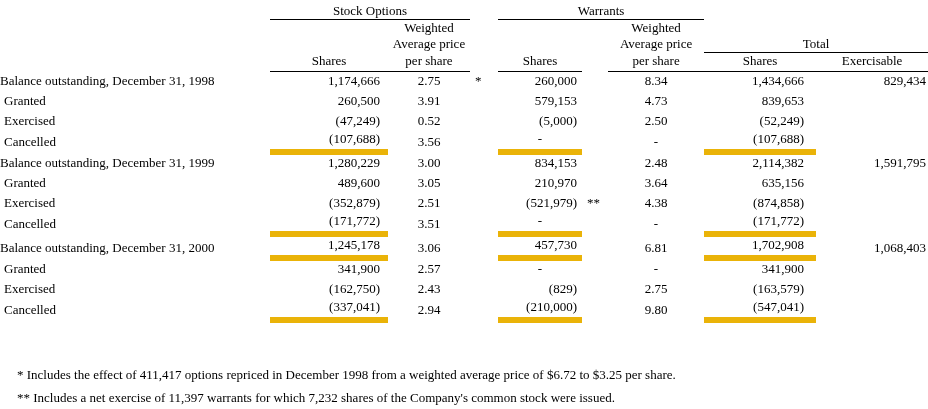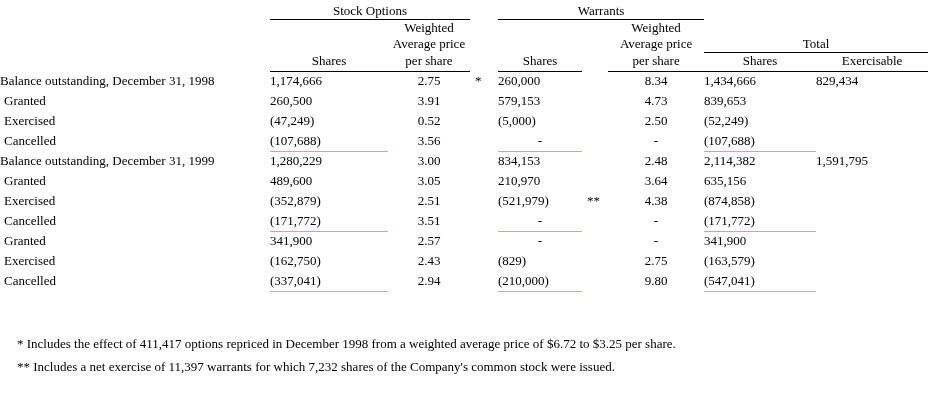--- a/index.html
+++ b/index.html
@@ -25,28 +25,28 @@
   }
   thead td { text-align: center; margin-top: 41px; }
   tr.h1 td { height: 17px; }
   tr.h2 td { height: 15px; }
   tr.h3 td { height: 15px; }
   tr.h4 td { height: 19px; padding-bottom: 2px; }
   .rule-b { border-bottom: 1px solid #000; }
   tbody td { height: 20px; padding-bottom: 2px; }
   .label { text-align: left; }
   .indent { padding-left: 4px; }
-  .num { text-align: left; }
+  .num { text-align: right; }
   .so-shares { padding-right: 8px; }
   .w-shares { padding-right: 5px; margin-top: 20px; }
   .total-shares { padding-right: 12px; }
   .exercisable { padding-right: 2px; }
   .price { text-align: center; }
   .marker { text-align: left; padding-left: 5px; }
-  .rule-s { border-bottom: 1px solid #eab308; font-family: Liberation Serif, serif; }
+  .rule-s { border-bottom: 6px solid #eab308; font-family: Liberation Serif, serif; }
   .rule-d { border-bottom: 3px double #000; }
   .dash { text-align: center; padding-right: 0; }
   .footnotes { margin-top: 40px; padding-left: 17px; }
   .footnote { line-height: 23px; }
 </style>
 </head>
 <body>
 
 <div>
   <table class="fin">
@@ -186,20 +186,31 @@
     <td class="num so-shares rule-s">(171,772)</td>
     <td class="price">3.51</td>
     <td class="marker"></td>
     <td class="num w-shares dash rule-s">-</td>
     <td class="marker"></td>
     <td class="price dash">-</td>
     <td class="num total-shares rule-s">(171,772)</td>
     <td class="num exercisable"></td>
   </tr>
         <tr>
+    <td class="label">Balance outstanding, December 31, 2000</td>
+    <td class="num so-shares rule-s">1,245,178</td>
+    <td class="price">3.06</td>
+    <td class="marker"></td>
+    <td class="num w-shares rule-s">457,730</td>
+    <td class="marker"></td>
+    <td class="price">6.81</td>
+    <td class="num total-shares rule-s">1,702,908</td>
+    <td class="num exercisable">1,068,403</td>
+  </tr>
+        <tr>
     <td class="label indent">Granted</td>
     <td class="num so-shares">341,900</td>
     <td class="price">2.57</td>
     <td class="marker"></td>
     <td class="num w-shares dash">-</td>
     <td class="marker"></td>
     <td class="price dash">-</td>
     <td class="num total-shares">341,900</td>
     <td class="num exercisable"></td>
   </tr>

